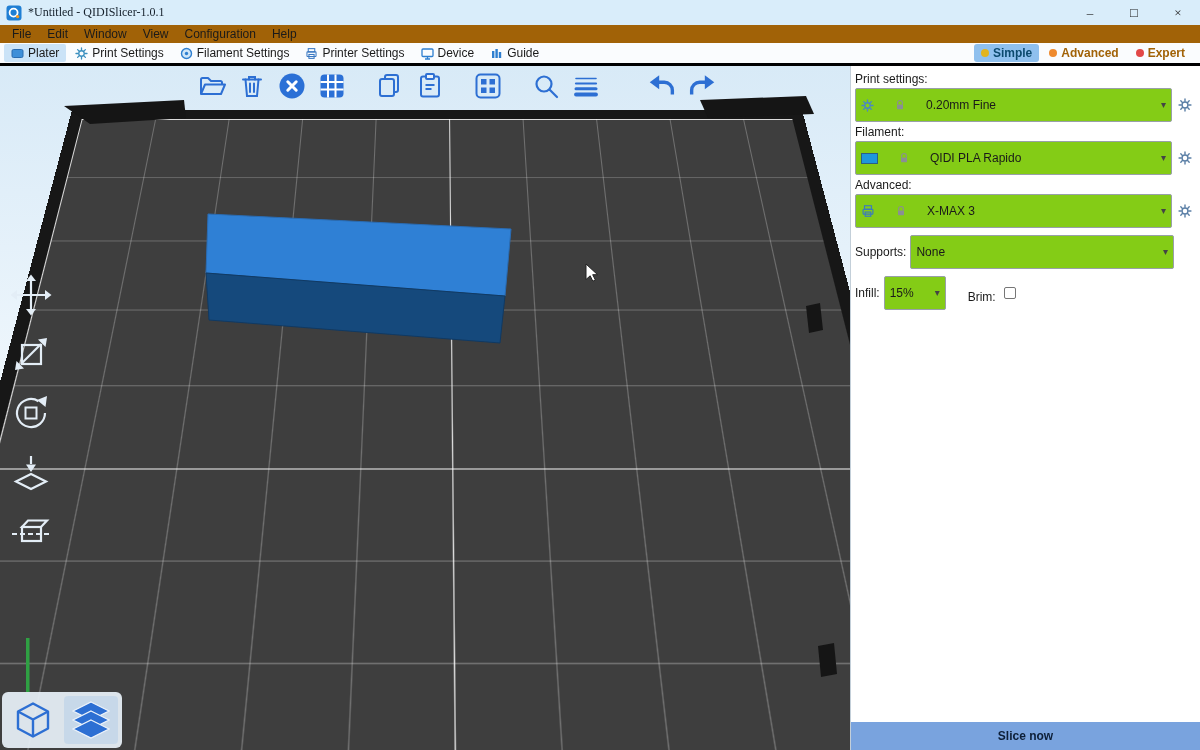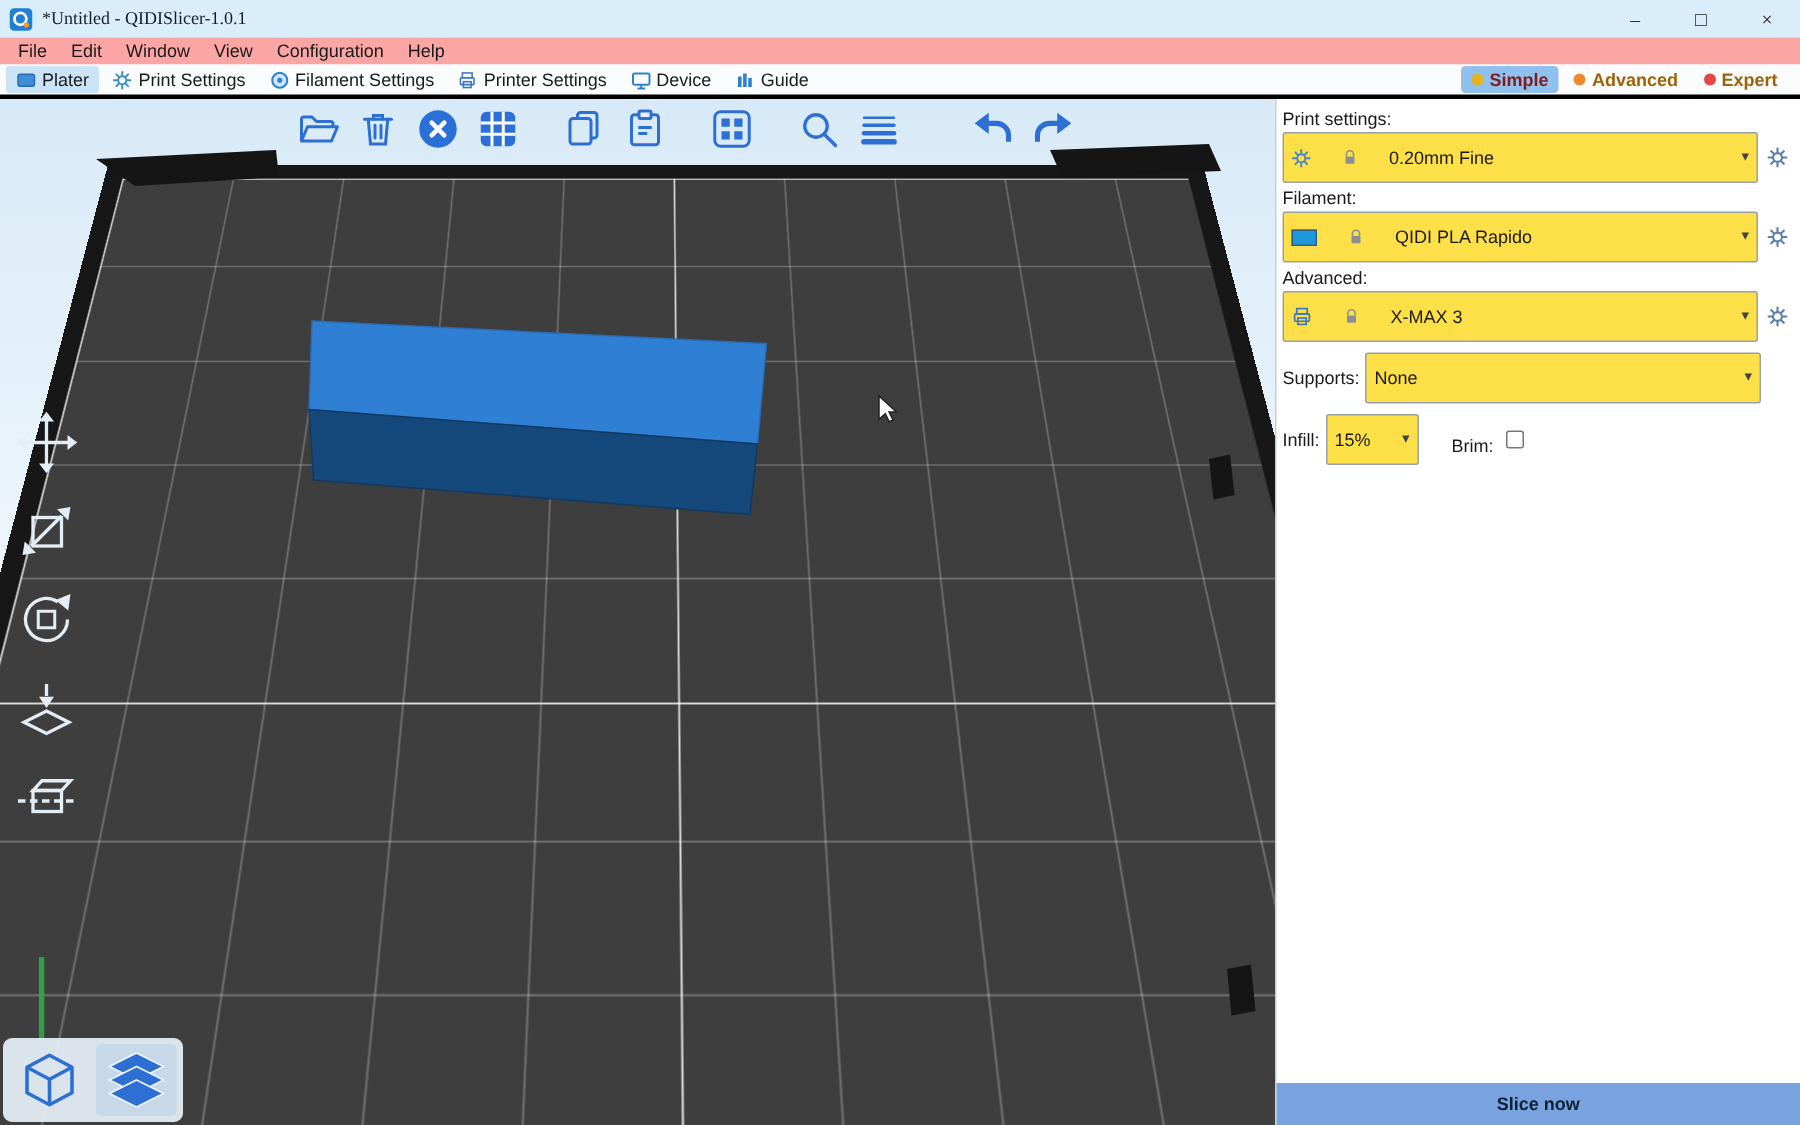--- a/index.html
+++ b/index.html
@@ -12,30 +12,30 @@
 
   
   .titlebar { height:25px; background:#d9edfa; display:flex; align-items:center; padding-left:6px;font-family:Liberation Serif, serif; }
   .app-icon { width:16px; height:16px; margin-right:6px; flex:0 0 auto; }
   .win-title { font-size:12px; color:#15202b; }
   .win-controls { margin-left:auto; display:flex; height:100%; }
   .win-btn { width:44px; height:100%; display:flex; align-items:center; justify-content:center;
              font-size:13px; color:#222; cursor:pointer; }
 
   
-  .menubar { height:18px; background:#fca5a5; display:flex; align-items:center; padding-left:4px; }
+  .menubar { height:18px; background:#a16207; display:flex; align-items:center; padding-left:4px; }
   .menu-item { padding:0 8px; cursor:pointer; }
 
   
   .tabbar { height:23px; background:#fafcfe; border-bottom:3px solid #000000; display:flex; align-items:center; padding:0 4px; }
   .tab { display:flex; align-items:center; gap:4px; padding:2px 7px; border-radius:2px; margin-right:2px; cursor:pointer; white-space:nowrap; }
   .tab.active { background:#cbe3f7; }
   .modes { margin-left:auto; display:flex; align-items:center; gap:3px; padding-right:4px; }
   .mode { display:flex; align-items:center; gap:4px; padding:2px 7px; border-radius:3px; cursor:pointer; color:#a16207;font-weight:bold; }
-  .mode.active { background:#8fc0ee; color:#7f1d1d; font-weight:bold; }
+  .mode.active { background:#8fc0ee; color:#0c4a6e; font-weight:bold; }
   .dot { width:8px; height:8px; border-radius:50%; }
   .dot-simple { background:#e2b41e; } .dot-advanced { background:#ee8a2e; } .dot-expert { background:#e24848; }
 
   
   .content { position:relative; height:548px; display:flex; }
 
   .viewport { position:relative; width:850px; height:684px; overflow:hidden;
               background:linear-gradient(180deg,#d8eaf7 0%, #eef6fc 45%, #f7fafd 100%); cursor:default; }
 
   .plate { position:absolute; left:72px; top:44px; width:730px; height:1500px;
@@ -60,21 +60,21 @@
   .view-buttons { position:absolute; left:2px; bottom:2px; display:flex; gap:4px; padding:4px;
                   background:rgba(233,242,250,0.92); border-radius:6px; }
   .vbtn { width:54px; height:48px; display:flex; align-items:center; justify-content:center; border-radius:4px; }
   .vbtn.active { background:rgba(176,205,233,0.45); }
 
   
   .sidebar { position:relative; width:350px; height:684px; background:#fff; border-left:1px solid #c3cfd9;
              padding:3px 6px 30px 4px; }
   .side-label { font-size:12px; color:#1a1a1a; margin:3px 0 2px; }
   .combo-row { display:flex; align-items:center; gap:4px; margin-bottom:3px; }
-  .combo { flex:1; height:21px; border:1px solid #98a0a8; border-radius:2px; background:#fde047;
+  .combo { flex:1; height:21px; border:1px solid #98a0a8; border-radius:2px; background:#84cc16;
            display:flex; align-items:center; gap:20px; padding:16px 5px; cursor:pointer; min-width:0; }
   .combo .value { flex:1; overflow:hidden; white-space:nowrap; }
   .chevron { color:#444; font-size:10px; line-height:1; }
   .gear-btn { width:18px; height:18px; display:flex; align-items:center; justify-content:center; }
   .ic { display:block; }
   .gear-blue { color:#4a86c8; } .gear-side { color:#5b7fa6; } .lock-ic { color:#8a8f94; } .printer-ic { color:#3a78c2; }
   .swatch { width:17px; height:11px; background:#1e97dc; border:1px solid #2a5f86; flex:0 0 auto; }
   .inline-row { display:flex; align-items:center; gap:4px; margin:7px 20px 0 0; }
   .combo.small { flex:0 0 62px; }
   .checkbox { width:12px; height:12px; border:1px solid #767676; border-radius:2px; background:#fff;

